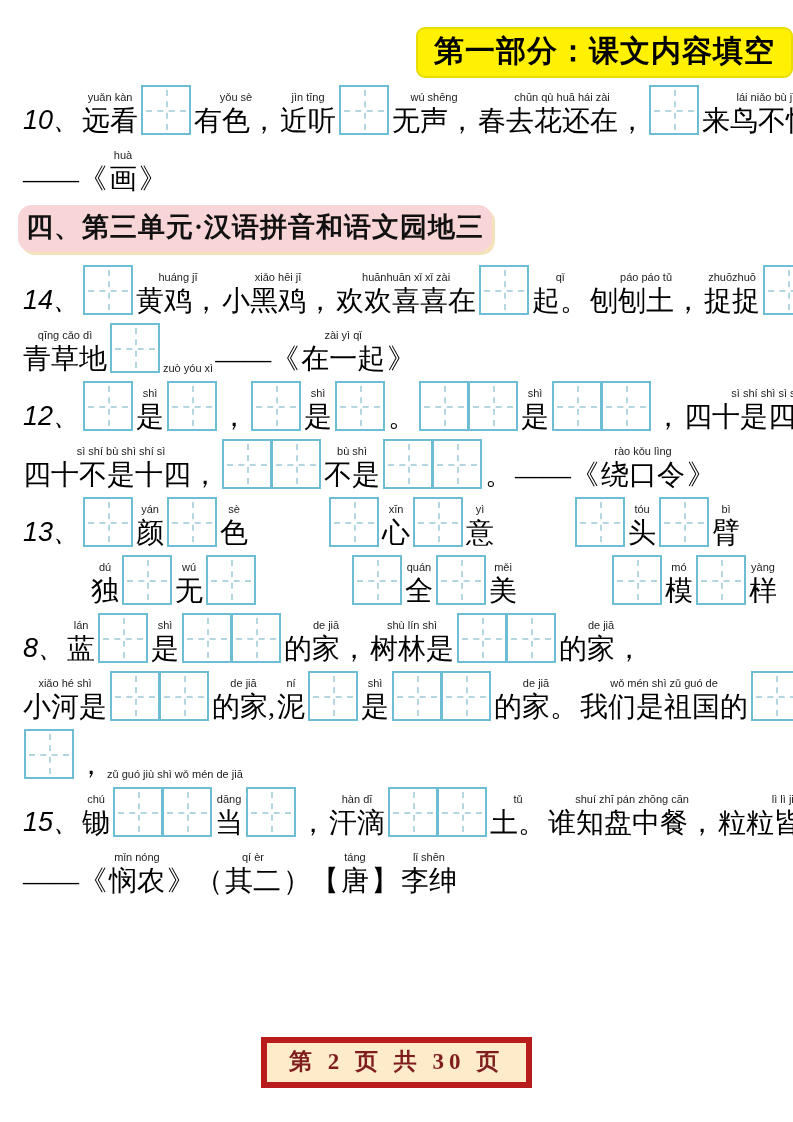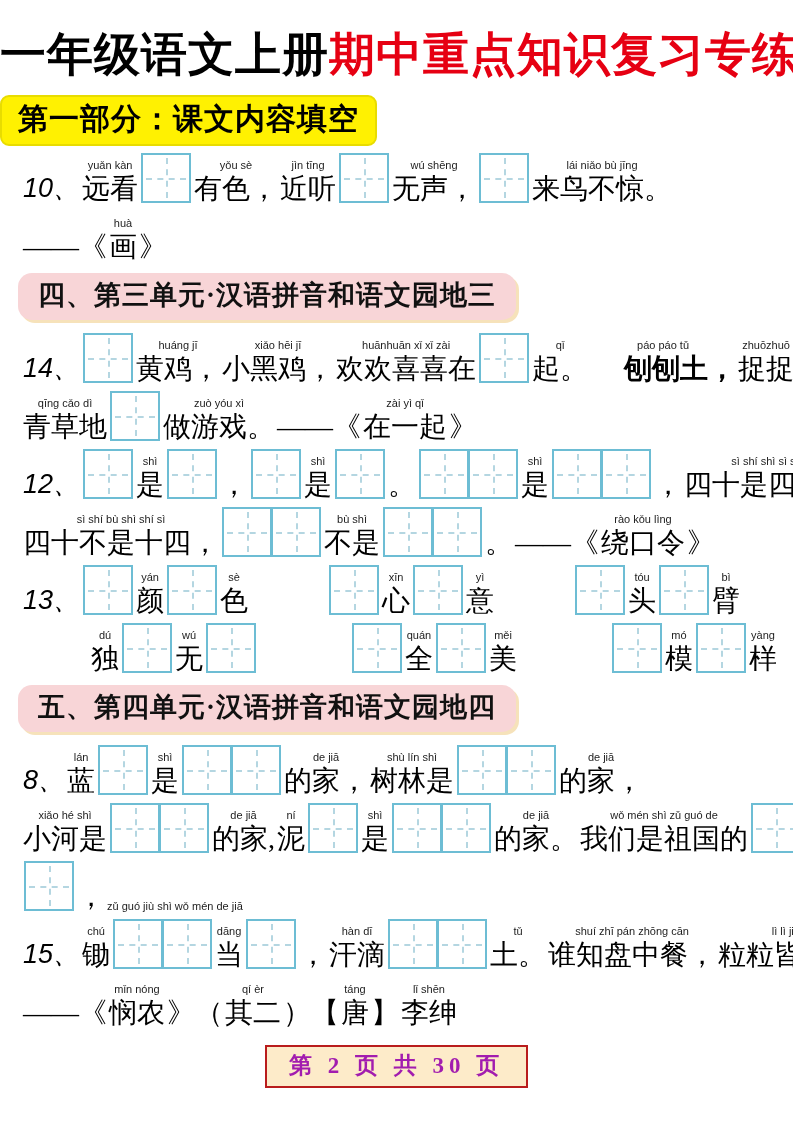--- a/index.html
+++ b/index.html
@@ -3,58 +3,55 @@
 <meta charset="utf-8">
 <style>
   html,body{margin:0;padding:0;background:#ffffff;}
   .page{position:relative;width:793px;height:1122px;background:#fff;overflow:hidden;
         font-family:"Liberation Serif",serif;}
   
   .title{padding-top:30px;text-align:center;font-size:46px;font-weight:900;
          letter-spacing:1px;line-height:1.1;white-space:nowrap;color:#000;}
   .title .red{color:#e60012;}
   
-  .banner-wrap{text-align:left;margin-top:14px;}
+  .banner-wrap{text-align:right;margin-top:27px;}
   .banner{display:inline-block;background:#fff101;border:2px solid #e8dc00;border-radius:9px;
           padding:2px 16px 4px;font-size:30px;font-weight:900;color:#000;letter-spacing:1px;}
   
   .header-row{margin:10px 0 12px 18px;}
   .sec-header{display:inline-block;background:#f8d5d7;border-radius:14px;
-              box-shadow:3px 3px 0 #f6e2ba;padding:4px 20px 7px;font-size:27px;
+              box-shadow:3px 3px 0 #f6e2ba;padding:4px 8px 7px;font-size:27px;
               font-weight:900;color:#111;letter-spacing:1px;}
   
   #content{margin-top:6px;}
   .line{display:flex;align-items:flex-end;white-space:nowrap;margin:0 0 5px 22px;min-height:53px;}
   .tok{display:inline-flex;flex-direction:column;align-items:center;justify-content:flex-end;margin:0 1px;}
   .py{font-family:"Liberation Sans",sans-serif;font-size:11px;line-height:14px;height:14px;
       color:#1c1c1c;white-space:pre;}
   .hz{font-size:28px;line-height:1.18;color:#000;white-space:pre;}
-  .hz.light{font-family:"Liberation Sans",sans-serif;font-weight:700;margin-left:34px;}
+  .hz.light{font-family:"Liberation Sans",sans-serif;font-weight:400;}
   .hz.num{font-family:"Liberation Sans",sans-serif;font-style:italic;font-size:27px;}
   .boxgroup{display:inline-flex;align-items:flex-end;}
   .tian{width:50px;height:50px;box-sizing:border-box;border:2px solid #6dbdd4;background:#fff;
         position:relative;margin:0 2px 2px;}
   .tian.joined{margin-left:-3px;}
   .tian::before{content:'';position:absolute;left:3px;right:3px;top:50%;border-top:2px dashed #b4d6e1;}
   .tian::after{content:'';position:absolute;top:3px;bottom:3px;left:50%;border-left:2px dashed #b4d6e1;}
   .gap{display:inline-block;}
   
   .footer-wrap{position:absolute;left:0;right:0;bottom:34px;text-align:center;}
-  .footer{display:inline-block;background:#fdebc9;border:2px solid #b91c1c;color:#a21caf;
+  .footer{display:inline-block;background:#fdebc9;border:6px solid #b91c1c;color:#7f1d1d;
           font-size:23px;font-weight:700;letter-spacing:5px;padding:3px 22px 5px;
           font-family:"Liberation Serif",serif;}
 </style>
 </head>
 <body>
 
 <div class="page">
 
-  <div class="title">
-    <span>一年级语文上册</span><span class="red">期中重点知识复习专练</span>
-  </div>
 
   <div class="banner-wrap">
     <div class="banner">第一部分：课文内容填空</div>
   </div>
 
   <div id="content">
       <div class="line">
         <span class="tok">
           <span class="py"></span>
           <span class="hz num">10、</span>
@@ -74,20 +71,24 @@
           <span class="py">jìn tīng</span>
           <span class="hz">近听</span>
         </span>
         <span class="boxgroup">
           <span class="tian"></span>
         </span>
         <span class="tok">
           <span class="py">wú shēng</span>
           <span class="hz">无声，</span>
         </span>
+        <span class="tok">
+          <span class="py">chūn qù huā hái zài</span>
+          <span class="hz">春去花还在，</span>
+        </span>
         <span class="boxgroup">
           <span class="tian"></span>
         </span>
         <span class="tok">
           <span class="py">lái niǎo bù jīng</span>
           <span class="hz">来鸟不惊。</span>
         </span>
       </div>
       <div class="line">
         <span class="tok">
@@ -146,21 +147,20 @@
       <div class="line">
         <span class="tok">
           <span class="py">qīng cǎo dì</span>
           <span class="hz">青草地</span>
         </span>
         <span class="boxgroup">
           <span class="tian"></span>
         </span>
         <span class="tok">
           <span class="py">zuò yóu xì</span>
-          <span class="hz">做游戏。</span>
         </span>
         <span class="tok">
           <span class="py"></span>
           <span class="hz">——《</span>
         </span>
         <span class="tok">
           <span class="py">zài yì qǐ</span>
           <span class="hz">在一起</span>
         </span>
         <span class="tok">
@@ -345,21 +345,20 @@
           <span class="hz">模</span>
         </span>
         <span class="boxgroup">
           <span class="tian"></span>
         </span>
         <span class="tok">
           <span class="py">yàng</span>
           <span class="hz">样</span>
         </span>
       </div>
-      <div class="header-row"><div class="sec-header">五、第四单元·汉语拼音和语文园地四</div></div>
       <div class="line">
         <span class="tok">
           <span class="py"></span>
           <span class="hz num">8、</span>
         </span>
         <span class="tok">
           <span class="py">lán</span>
           <span class="hz">蓝</span>
         </span>
         <span class="boxgroup">

